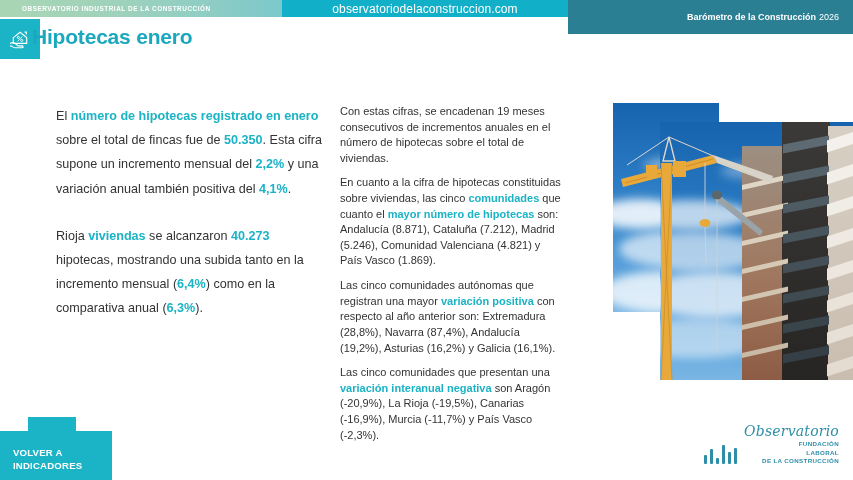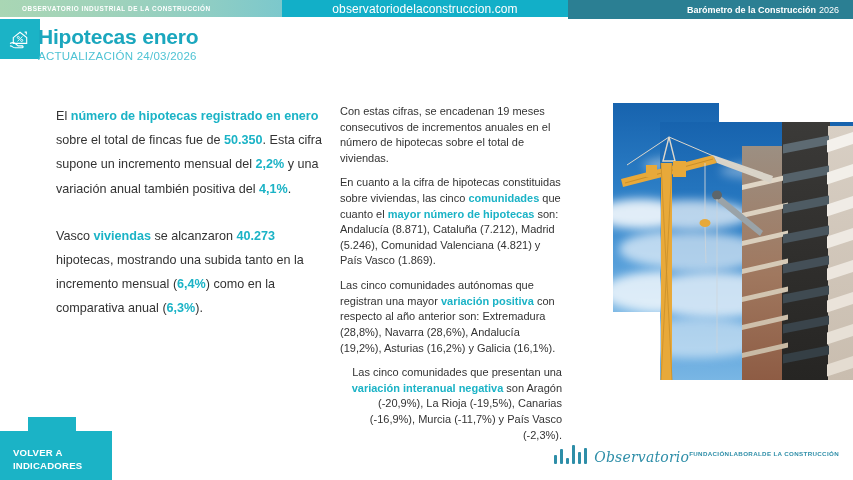--- a/index.html
+++ b/index.html
@@ -22,33 +22,33 @@
   .tb-left span {
     font-size:6.4px; letter-spacing:.55px; color:#ffffff; padding-left:22px;
     font-weight:600; white-space:nowrap;
   }
   .tb-mid {
     width:286px; height:17px; background:#12AFC8;
     display:flex; align-items:center; justify-content:center;
   }
   .tb-mid span { font-size:12px; color:#ffffff; letter-spacing:.1px; white-space:nowrap; }
   .tb-right {
-    flex:1; height:19px; background:#2b7f93;
+    flex:1; height:34px; background:#2b7f93;
     display:flex; align-items:center; justify-content:flex-end; padding-right:14px;
   }
   .tb-right span { font-size:9px; color:#ffffff; white-space:nowrap; }
   .tb-right .b { font-weight:bold; }
   .tb-right .y { font-weight:normal; margin-left:3px; }
 
   
   .title-icon {
     position:absolute; left:0; top:19px; width:40px; height:40px;
     background:#1BB3C6; display:flex; align-items:center; justify-content:center;
   }
-  .title-block { position:absolute; left:38px; top:26px; }
+  .title-block { position:absolute; left:32px; top:26px; }
   .title-main {
     font-size:21px; font-weight:bold; color:#1BA7BE; letter-spacing:-.2px; line-height:1;
   }
   .title-sub {
     font-size:11.5px; color:#4FC3D4; letter-spacing:.25px; margin-top:4px; line-height:1;
   }
 
   
   .col-left {
     position:absolute; left:56px; top:104px; width:268px;
@@ -56,21 +56,21 @@
   }
   .col-left .hl { color:#1BB3C6; font-weight:bold; }
   .col-left p.second { margin-top:23px; }
 
   
   .col-mid {
     position:absolute; left:340px; top:104px; width:222px;
     font-size:11px; line-height:1.42; color:#333333;
   }
   .col-mid p { margin-bottom:9px; }
-  .col-mid p:last-child { margin-bottom:12px;text-align:right; }
+  .col-mid p:last-child { margin-bottom:12px; }
   .col-mid .hl { color:#1BB3C6; font-weight:bold; }
 
   
   .photo-wrap { position:absolute; left:613px; top:103px; width:240px; height:277px; }
   .ph {
     position:absolute; overflow:hidden;
     background:linear-gradient(180deg,#1763ae 0%, #2a7cc4 38%, #4b97d6 70%, #79b6e4 100%);
   }
   .ph-a { left:0;  top:0;  width:106px; height:209px; }
   .ph-b { left:47px; top:19px; width:193px; height:258px; }
@@ -87,21 +87,21 @@
   .volver .body { position:absolute; left:0; top:14px; width:112px; height:49px; background:#1BB3C6; }
   .volver .lbl {
     position:absolute; left:13px; top:30px; width:99px;
     color:#ffffff; font-size:9.6px; font-weight:bold; line-height:1.32; letter-spacing:.2px;
   }
 
   
   .logo { position:absolute; right:14px; bottom:14px; height:40px; display:flex; align-items:flex-end; }
   .logo-bars { display:flex; align-items:flex-end; gap:2.6px; height:19px; margin-right:7px; margin-bottom:2px; }
   .logo-bars i { display:block; width:3.4px; background:#2e8ea8; border-radius:1px; }
-  .logo-text { display:flex; flex-direction:row; }
+  .logo-text { display:flex; flex-direction:column;align-items:flex-end; }
   .logo-script {
     font-family:"DejaVu Serif", serif; font-style:italic; font-size:14px;
     color:#2e8ea8; line-height:1; letter-spacing:.2px; margin-bottom:2px;
   }
   .logo-l1,.logo-l2,.logo-l3 {
     font-size:6.2px; font-weight:bold; color:#2e8ea8; letter-spacing:.35px; line-height:1.38;
   }
 </style>
 </head>
 <body>
@@ -126,32 +126,31 @@
     <path d="M17.6 6.1 L19.3 6.1 L19.3 8.6" fill="none" stroke="#ffffff" stroke-width="1.1"></path>
     <circle cx="11.3" cy="11.4" r="1.05" fill="none" stroke="#ffffff" stroke-width="0.9"></circle>
     <circle cx="14.7" cy="14.4" r="1.05" fill="none" stroke="#ffffff" stroke-width="0.9"></circle>
     <line x1="10.5" y1="15.3" x2="15.5" y2="10.4" stroke="#ffffff" stroke-width="0.9"></line>
     <path d="M3.4 17.3 C5.2 16.2 7.2 16.6 8.6 17.8 L11.2 19.9 L15.1 19.9" fill="none" stroke="#ffffff" stroke-width="1.1" stroke-linecap="round"></path>
     <path d="M15.1 19.9 C16.5 19.9 16.5 21.8 15.1 21.8 L8.2 21.8 C6.4 21.8 5.6 20.6 4.2 20.1 L3.4 19.9" fill="none" stroke="#ffffff" stroke-width="1.1" stroke-linecap="round"></path>
   </svg>
 </div>
 <div class="title-block">
   <div class="title-main">Hipotecas enero</div>
-  <div class="title-sub">ACTUALIZACIÓN 24/03/2026</div>
 </div>
 
 <div class="col-left">
   <p><span>El </span><span class="hl">número de hipotecas registrado en enero</span><span> sobre el total de fincas fue de </span><span class="hl">50.350</span><span>. Esta cifra supone un incremento mensual del </span><span class="hl">2,2%</span><span> y una variación anual también positiva del </span><span class="hl">4,1%</span><span>.</span></p>
-  <p class="second"><span>Vasco </span><span class="hl">viviendas</span><span> se alcanzaron </span><span class="hl">40.273</span><span> hipotecas, mostrando una subida tanto en la incremento mensual (</span><span class="hl">6,4%</span><span>) como en la comparativa anual (</span><span class="hl">6,3%</span><span>).</span></p>
+  <p class="second"><span>Rioja </span><span class="hl">viviendas</span><span> se alcanzaron </span><span class="hl">40.273</span><span> hipotecas, mostrando una subida tanto en la incremento mensual (</span><span class="hl">6,4%</span><span>) como en la comparativa anual (</span><span class="hl">6,3%</span><span>).</span></p>
 </div>
 
 <div class="col-mid">
   <p>Con estas cifras, se encadenan 19 meses consecutivos de incrementos anuales en el número de hipotecas sobre el total de viviendas.</p>
   <p><span>En cuanto a la cifra de hipotecas constituidas sobre viviendas, las cinco </span><span class="hl">comunidades</span><span> que cuanto el </span><span class="hl">mayor número de hipotecas</span><span> son: Andalucía (8.871), Cataluña (7.212), Madrid (5.246), Comunidad Valenciana (4.821) y País Vasco (1.869).</span></p>
-  <p><span>Las cinco comunidades autónomas que registran una mayor </span><span class="hl">variación positiva</span><span> con respecto al año anterior son: Extremadura (28,8%), Navarra (28,6%), Andalucía (19,2%), Asturias (16,2%) y Galicia (16,1%).</span></p>
+  <p><span>Las cinco comunidades autónomas que registran una mayor </span><span class="hl">variación positiva</span><span> con respecto al año anterior son: Extremadura (28,8%), Navarra (87,4%), Andalucía (19,2%), Asturias (16,2%) y Galicia (16,1%).</span></p>
   <p><span>Las cinco comunidades que presentan una </span><span class="hl">variación interanual negativa</span><span> son Aragón (-20,9%), La Rioja (-19,5%), Canarias (-16,9%), Murcia (-11,7%) y País Vasco (-2,3%).</span></p>
 </div>
 
 <div class="photo-wrap">
 
   <div class="ph ph-a">
     <div class="clouds">
       <div class="cl" style="left:-18px; top:96px;  width:92px;  height:30px;"></div>
       <div class="cl" style="left:6px;   top:128px; width:110px; height:36px; opacity:.75;"></div>
       <div class="cl" style="left:-10px; top:168px; width:120px; height:42px; opacity:.9;"></div>

